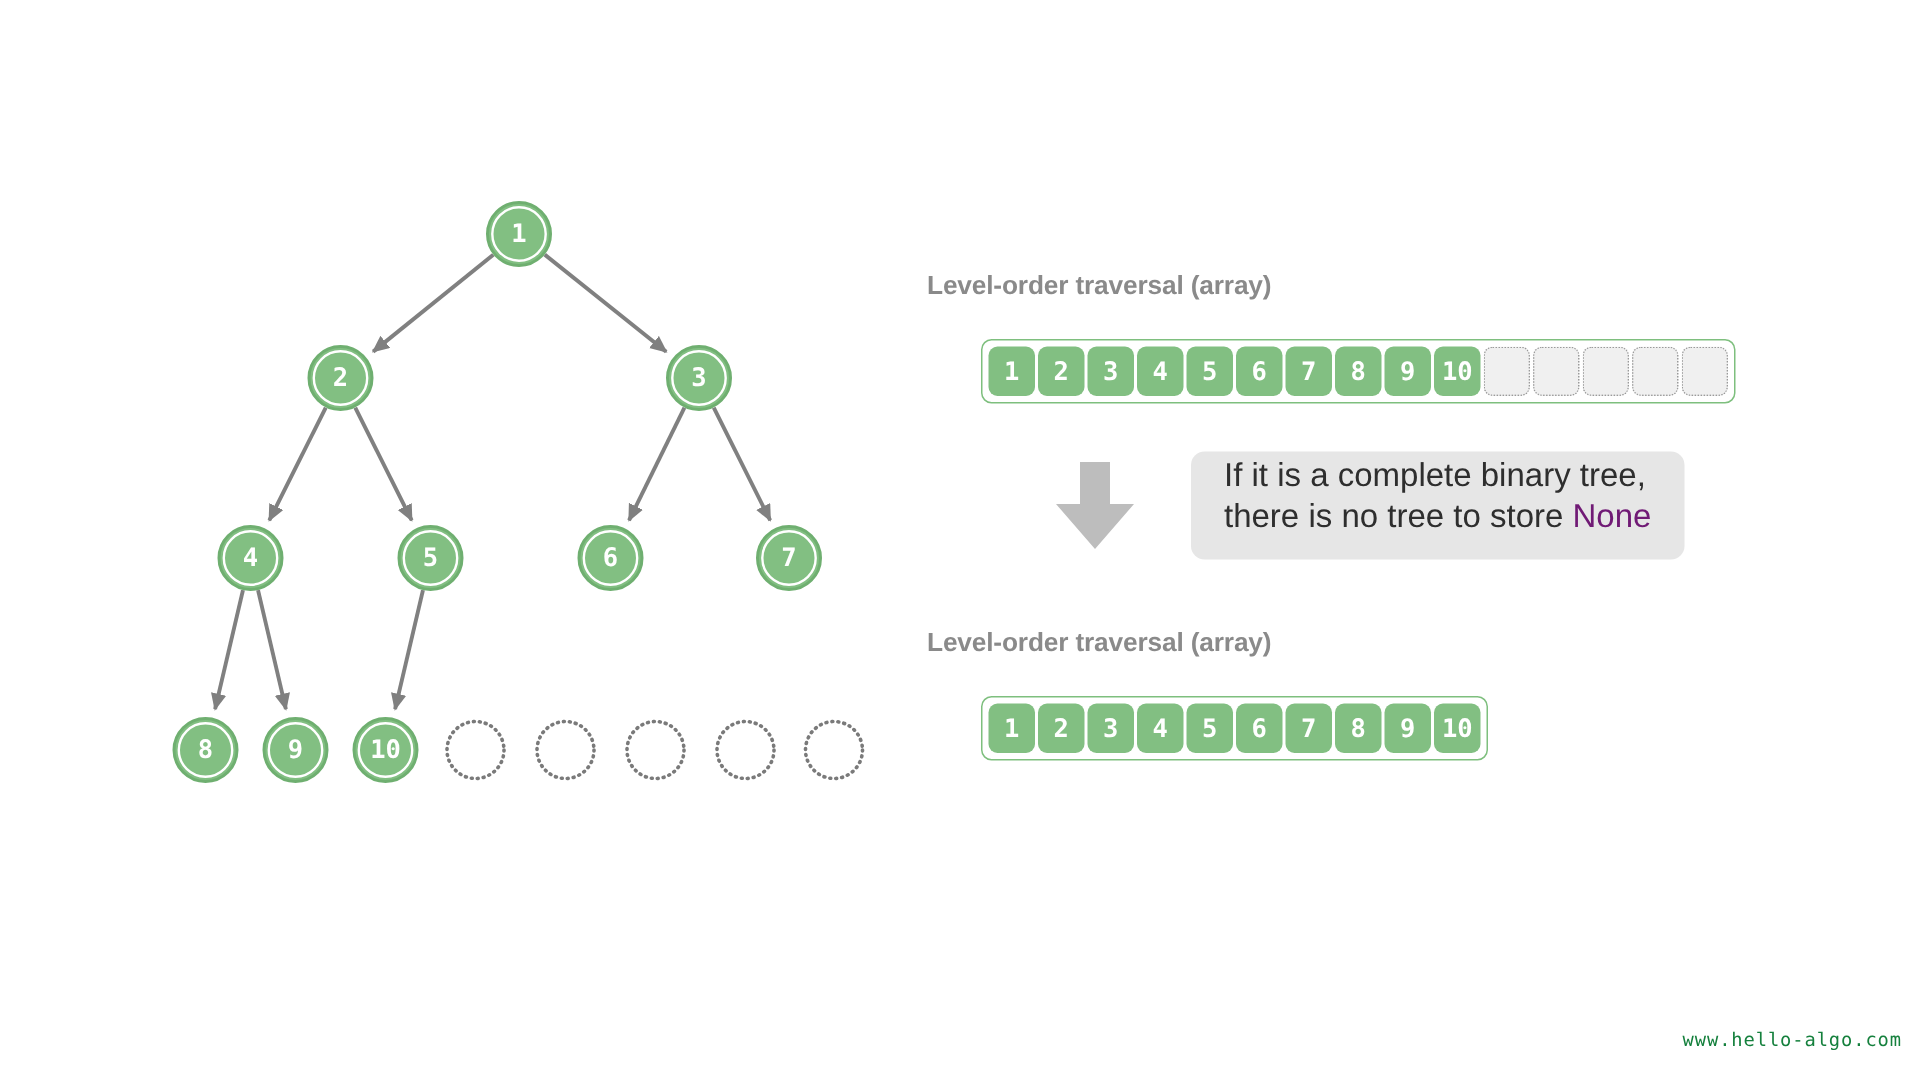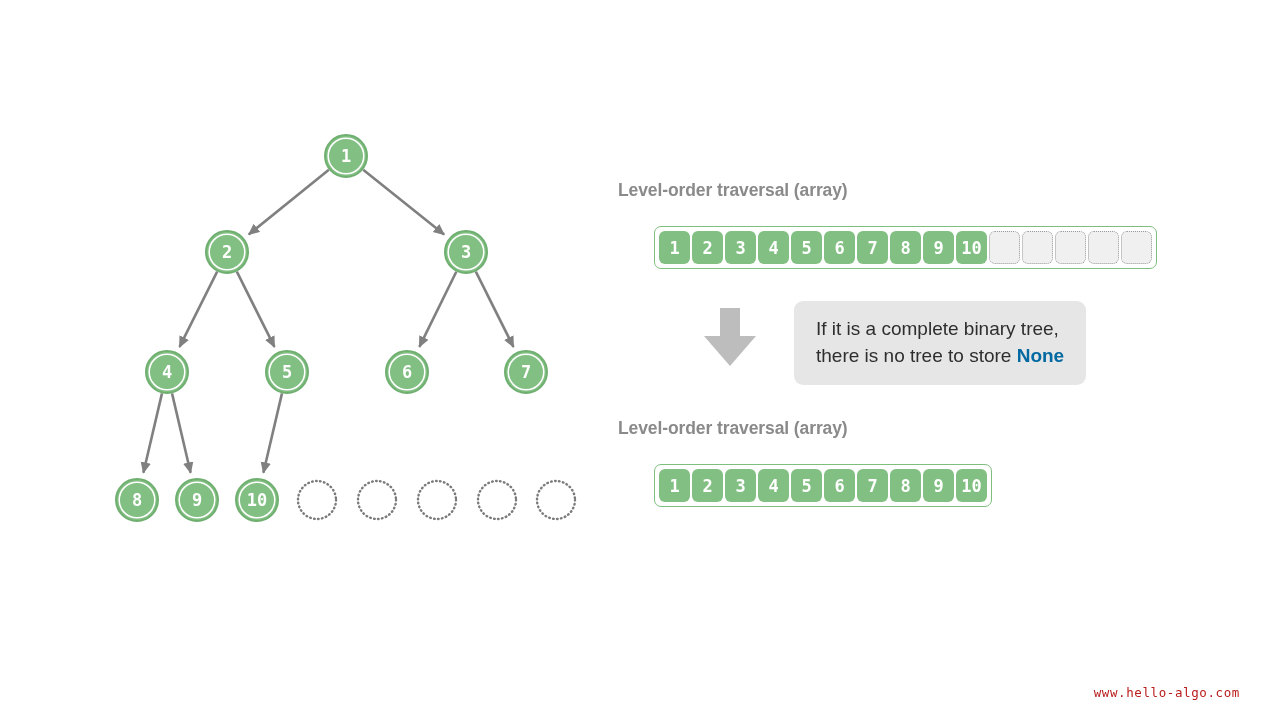--- a/index.html
+++ b/index.html
@@ -85,44 +85,44 @@
   }
   .cell.empty {
     background: #f0f0f0;
     border: 1.6px dotted #9a9a9a;
   }
 
   .callout {
     position: absolute;
     background: #e6e6e6;
     border-radius: 9px;
-    padding: 14px 22px 16px 22px;
+    padding: 2px 22px 16px 22px;
     box-sizing: border-box;
-    font-size: 19px;
+    font-size: 22px;
     line-height: 27px;
     color: #2e2e2e;
     white-space: nowrap;
   }
   .callout .muted {
-    color: #0369a1;
-    font-weight: 700;
+    color: #701a75;
+    font-weight: 400;
   }
 
   .down-arrow {
     position: absolute;
   }
 
   #watermark {
     position: absolute;
-    right: 40px;
+    right: 12px;
     bottom: 20px;
     font-family: "DejaVu Sans Mono", monospace;
     font-size: 12.5px;
     letter-spacing: 0.6px;
-    color: #b91c1c;
+    color: #15803d;
     white-space: nowrap;
   }
 </style>
 </head>
 <body>
 
 <div id="tree-panel">
   <svg class="tree-svg" width="620" height="620" viewBox="0 0 620 620">
     <defs>
       <marker id="arrowhead" markerWidth="5" markerHeight="5" refX="4.0" refY="2.0" orient="auto" markerUnits="strokeWidth">

